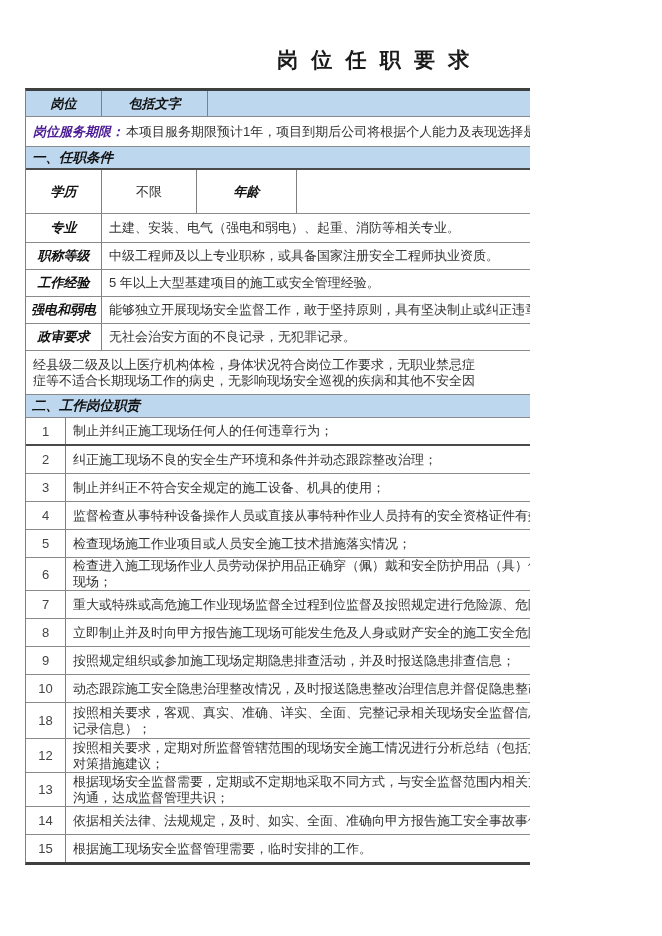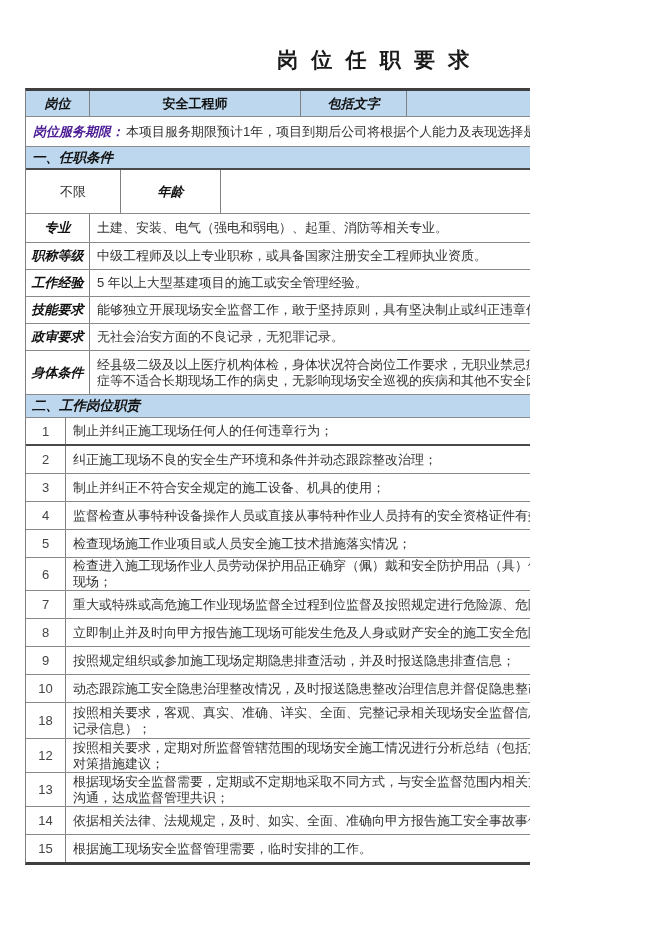--- a/index.html
+++ b/index.html
@@ -71,81 +71,80 @@
   .r-edu{height:44px;}
   .r-zy{height:29px;}
   .r-s{height:27px;}
   .r-body{height:44px;}
   .r-d1{height:28px;}
   .r-d6{height:33px;}
   .r-d11{height:36px;}
   .r-d12{height:34px;}
   .r-d13{height:34px;}
   .r-d15{height:27px;}
-  .w84{width:64px;font-style:italic;}
+  .w84{width:76px;font-style:italic;}
   .w211{width:211px;}
   .w106{width:106px;}
   .w114{width:114px;}
   .w99{width:99px;}
   .w95{width:95px;}
   .w100{width:100px;}
   .w40{width:40px;}
   .grow{flex:1;}
   .service-label{font-weight:bold;font-style:italic;color:#4c1d95;padding-right:2px;}
 </style>
 </head>
 <body>
 
 <div class="doc-title">岗 位 任 职 要 求</div>
 
 <div class="table-clip">
 
   <div class="row r-head blue">
     <div class="cell c-center c-right-border lbl w84">岗位</div>
-    <div class="cell c-center c-right-border w211" style="font-weight:bold;color:#111">安全工程师</div>
     <div class="cell c-center c-right-border lbl w106">包括文字</div>
     <div class="cell grow"></div>
   </div>
 
   <div class="row r-service">
     <div class="cell txt grow"><span class="service-label">岗位服务期限：</span><span>本项目服务期限预计1年，项目到期后公司将根据个人能力及表现选择是否继</span></div>
   </div>
 
   <div class="row r-sec1 blue">
     <div class="cell sec-head grow">一、任职条件</div>
   </div>
 
   <div class="row r-edu">
+    <div class="cell c-center c-right-border lbl w84">学历</div>
     <div class="cell c-center c-right-border w95">不限</div>
     <div class="cell c-center c-right-border lbl w100">年龄</div>
     <div class="cell grow"></div>
   </div>
 
   <div class="row r-zy">
     <div class="cell c-center c-right-border lbl w84">专业</div>
     <div class="cell txt grow">土建、安装、电气（强电和弱电）、起重、消防等相关专业。</div>
   </div>
   <div class="row r-s">
     <div class="cell c-center c-right-border lbl w84">职称等级</div>
     <div class="cell txt grow">中级工程师及以上专业职称，或具备国家注册安全工程师执业资质。</div>
   </div>
   <div class="row r-s">
     <div class="cell c-center c-right-border lbl w84">工作经验</div>
     <div class="cell txt grow">5 年以上大型基建项目的施工或安全管理经验。</div>
   </div>
   <div class="row r-s">
-    <div class="cell c-center c-right-border lbl w84">技能要求</div>
+    <div class="cell c-center c-right-border lbl w84">强电和弱电</div>
     <div class="cell txt grow">能够独立开展现场安全监督工作，敢于坚持原则，具有坚决制止或纠正违章作</div>
   </div>
   <div class="row r-s">
     <div class="cell c-center c-right-border lbl w84">政审要求</div>
     <div class="cell txt grow">无社会治安方面的不良记录，无犯罪记录。</div>
   </div>
   <div class="row r-body">
-    <div class="cell c-center c-right-border lbl w84">身体条件</div>
     <div class="cell txt grow">经县级二级及以上医疗机构体检，身体状况符合岗位工作要求，无职业禁忌症
 症等不适合长期现场工作的病史，无影响现场安全巡视的疾病和其他不安全因</div>
   </div>
 
   <div class="row r-sec2 blue">
     <div class="cell sec-head grow">二、工作岗位职责</div>
   </div>
 
   <div class="row r-d1 thickb">
     <div class="cell c-center c-right-border num w40">1</div>

